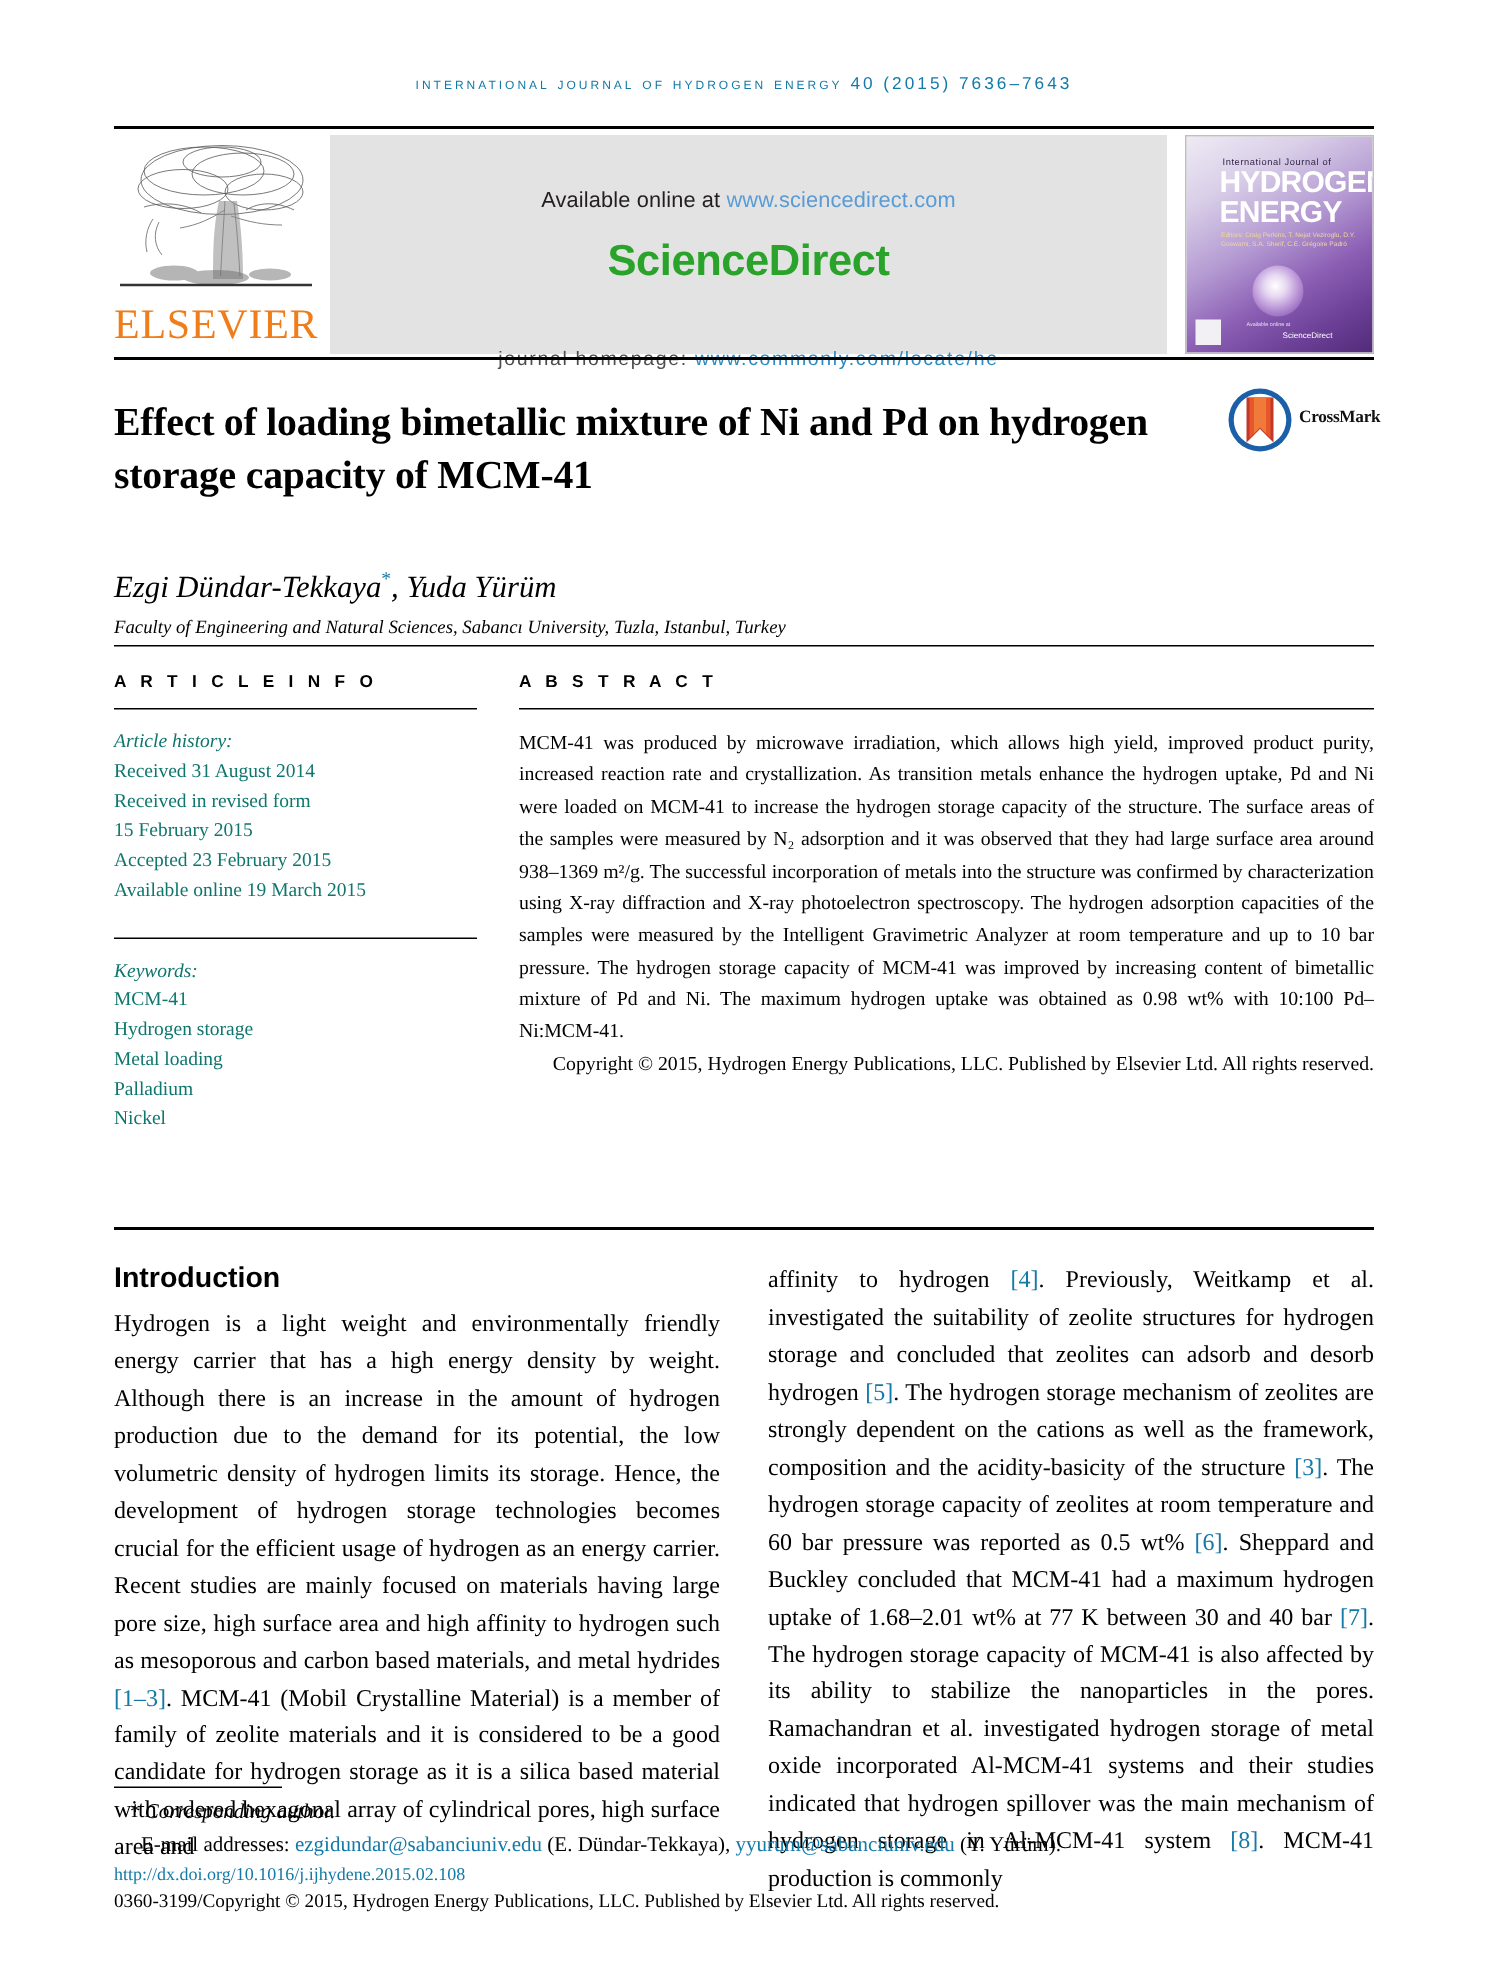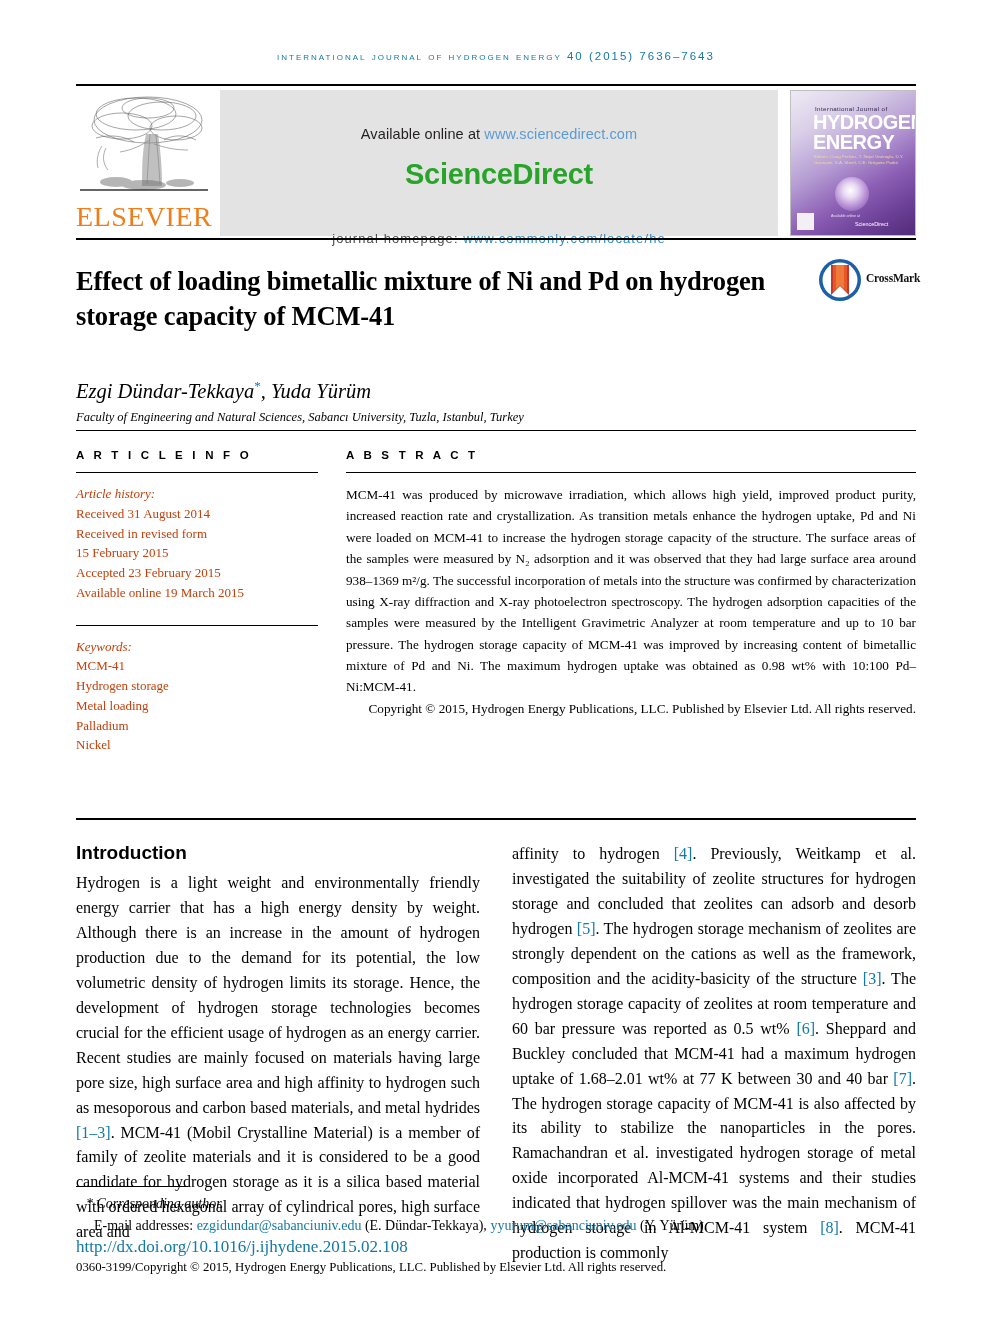--- a/index.html
+++ b/index.html
@@ -285,21 +285,21 @@
   }
   .rule-thin {
     border-top: 1.6px solid #000;
     margin-top: 11px;
     margin-bottom: 11px;
   }
   .info-body {
     font-family: "Liberation Serif", serif;
     font-size: 13px;
     line-height: 1.52;
-    color: #c2410c;
+    color: #0f766e;
   }
   .info-body .label { font-style: italic; }
   .kw-block { margin-top: 22px; }
   .kw-rule {
     border-top: 1.6px solid #000;
     margin-bottom: 11px;
   }
   .abstract-body {
     font-family: "Liberation Serif", serif;
     font-size: 13.2px;
@@ -360,21 +360,21 @@
     font-family: "Liberation Serif", serif;
     font-size: 14px;
     line-height: 1.52;
     color: #000;
   }
   .foot-line.indent1 { padding-left: 10px; font-style: italic; }
   .foot-line.indent2 { padding-left: 18px; }
   .foot-line a { color: #1379a7; text-decoration: none; }
   .doi-line {
     font-family: "Liberation Serif", serif;
-    font-size: 17px;
+    font-size: 12px;
     color: #1379a7;
     margin-top: 1px;
   }
   .issn-line {
     font-family: "Liberation Serif", serif;
     font-size: 12.8px;
     margin-top: 3px;
     color: #000;
   }
 </style>

